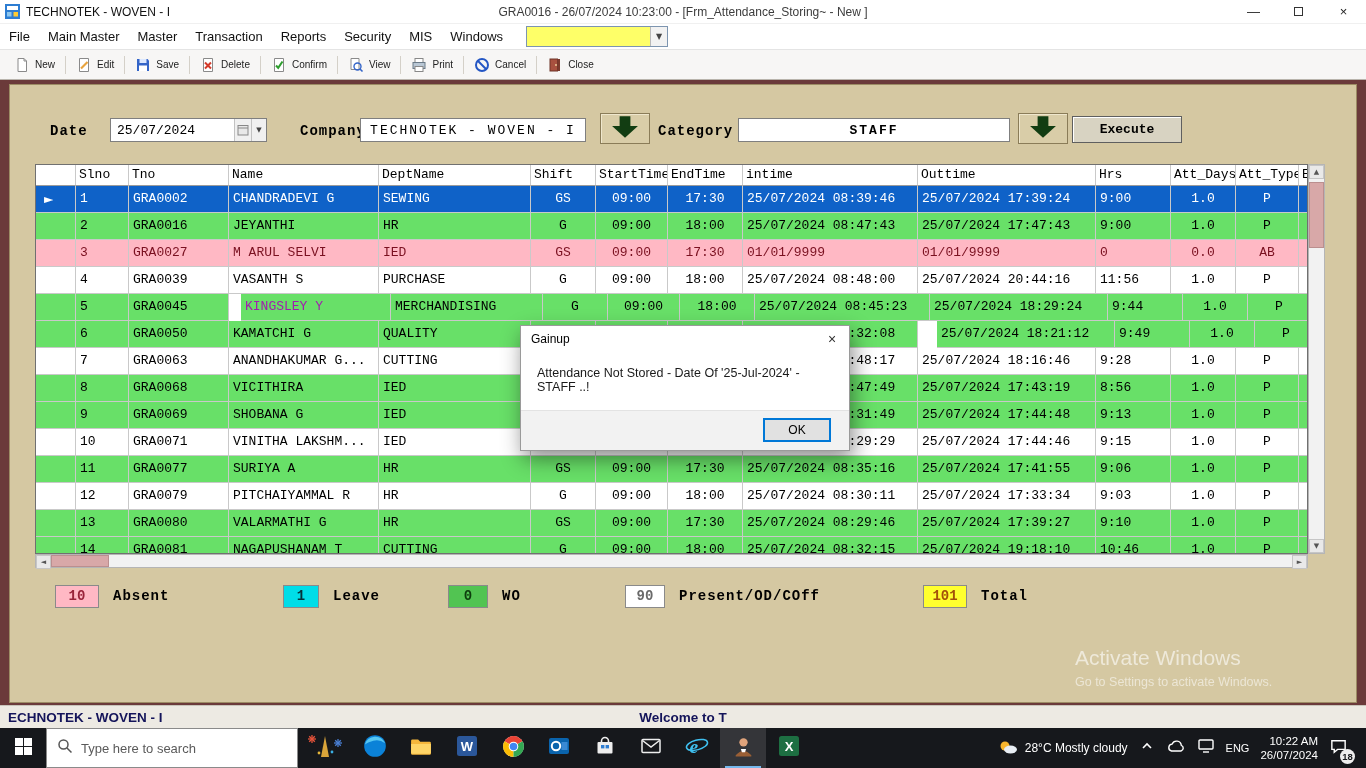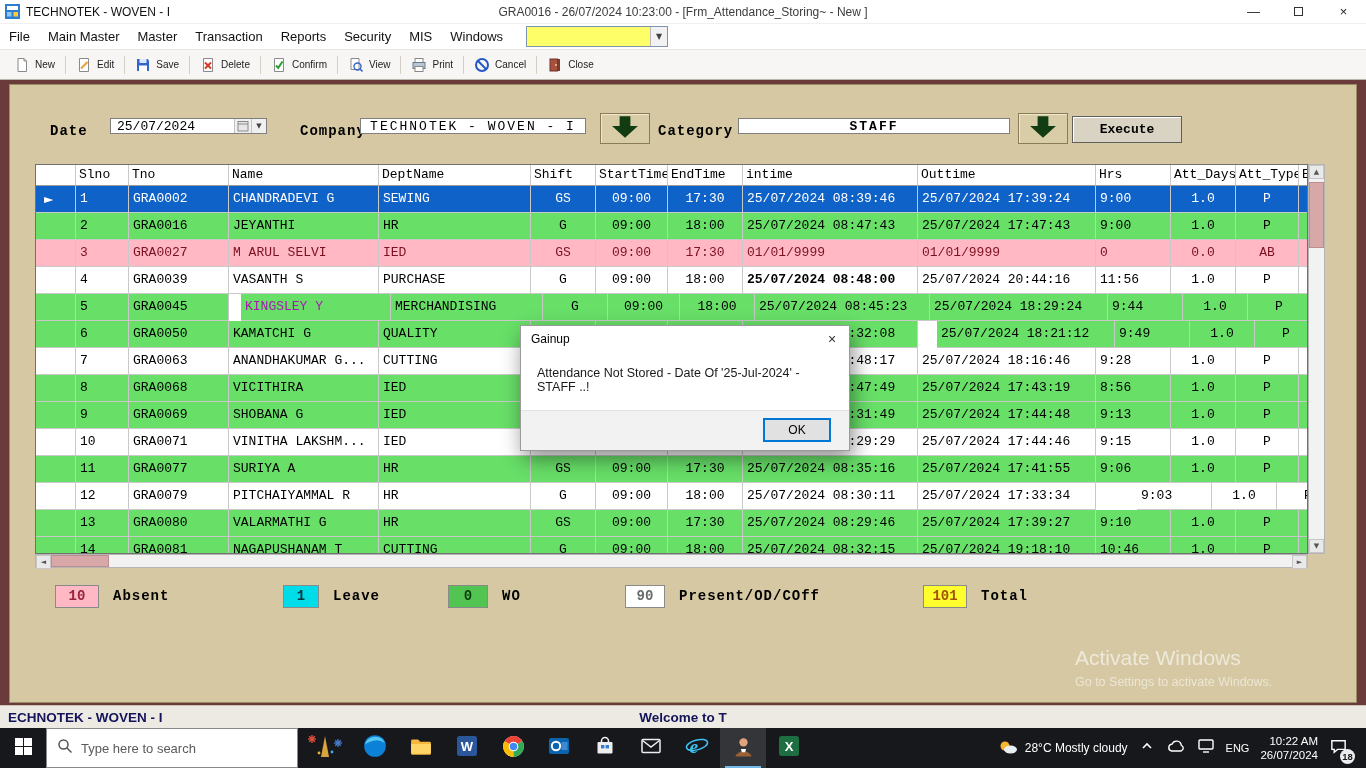--- a/index.html
+++ b/index.html
@@ -29,21 +29,21 @@
   .tbtn{display:flex;align-items:center;padding:0 8px;height:24px;cursor:default}
   .tbtn-ic{display:inline-flex;margin-right:5px}
   .tbtn-lb{font-size:10px;color:#222}
   .tb-sep{width:1px;height:18px;background:#d4d0c8;margin:0 2px}
 
   
   .mdi{position:absolute;top:80px;left:0;width:1366px;height:625px;background:#6b3a3a;padding:4px 9px 2px}
   .form{position:relative;width:100%;height:100%;background:#d5c8a2;border:1px solid #9c8c64}
 
   .flabel{position:absolute;font:bold 14px "Liberation Mono",monospace;color:#000;letter-spacing:1px}
-  .finput{position:absolute;height:16px;background:#fff;border:1px solid #7f7f7f;font:13px "Liberation Mono",monospace;display:flex;align-items:center;overflow:hidden}
+  .finput{position:absolute;height:24px;background:#fff;border:1px solid #7f7f7f;font:13px "Liberation Mono",monospace;display:flex;align-items:center;overflow:hidden}
   .fi-text{padding-left:6px;white-space:nowrap}
   .fi-center{flex:1;text-align:center;letter-spacing:2px;white-space:nowrap}
   .fi-flex{flex:1}
   .fi-cal{width:17px;height:22px;display:flex;align-items:center;justify-content:center;background:#f0f0f0;border-left:1px solid #c2c2c2}
   .fi-dd{width:15px;height:22px;display:flex;align-items:center;justify-content:center;background:#f0f0f0;border-left:1px solid #c2c2c2;font-size:7px;color:#444;font-family:"DejaVu Sans",sans-serif}
   .arrow-btn{position:absolute;top:28px;width:50px;height:31px;background:#d9cda8;border:1px solid #8a7c58;box-shadow:inset 1px 1px 0 #efe7cd;display:flex;align-items:center;justify-content:center;cursor:pointer}
   .exec-btn{position:absolute;left:1062px;top:31px;width:110px;height:27px;background:#d8d3c2;border:1px solid #5f5f5f;box-shadow:inset 1px 1px 0 #fff;font:bold 13px "Liberation Mono",monospace;color:#000;display:flex;align-items:center;justify-content:center;cursor:pointer}
 
   
   .grid{position:absolute;left:25px;top:79px;width:1273px;height:390px;background:#fff;border:1px solid #707070;overflow:hidden}
@@ -356,21 +356,21 @@
             </div>
             <div class="g-row">
               <div class="g-cell g-marker" style="width: 40px; background: rgb(255, 255, 255);"></div>
               <div class="g-cell" style="width: 53px; background: rgb(255, 255, 255); color: rgb(0, 0, 0);">4</div>
               <div class="g-cell" style="width: 100px; background: rgb(255, 255, 255); color: rgb(0, 0, 0);">GRA0039</div>
               <div class="g-cell" style="width: 150px; background: rgb(255, 255, 255); color: rgb(0, 0, 0);">VASANTH S</div>
               <div class="g-cell" style="width: 152px; background: rgb(255, 255, 255); color: rgb(0, 0, 0);">PURCHASE</div>
               <div class="g-cell g-center" style="width: 65px; background: rgb(255, 255, 255); color: rgb(0, 0, 0);">G</div>
               <div class="g-cell g-center" style="width: 72px; background: rgb(255, 255, 255); color: rgb(0, 0, 0);">09:00</div>
               <div class="g-cell g-center" style="width: 75px; background: rgb(255, 255, 255); color: rgb(0, 0, 0);">18:00</div>
-              <div class="g-cell" style="width: 175px; background: rgb(255, 255, 255); color: rgb(0, 0, 0); font-weight: bold;">25/07/2024 08:48:00</div>
+              <div class="g-cell" style="width: 175px; background: rgb(255, 255, 255); color: rgb(0, 0, 0);">25/07/2024 08:48:00</div>
               <div class="g-cell" style="width: 178px; background: rgb(255, 255, 255); color: rgb(0, 0, 0);">25/07/2024 20:44:16</div>
               <div class="g-cell" style="width: 75px; background: rgb(255, 255, 255); color: rgb(0, 0, 0);">11:56</div>
               <div class="g-cell g-center" style="width: 65px; background: rgb(255, 255, 255); color: rgb(0, 0, 0);">1.0</div>
               <div class="g-cell g-center" style="width: 63px; background: rgb(255, 255, 255); color: rgb(0, 0, 0);">P</div>
               <div class="g-cell" style="width: 12px; background: rgb(255, 255, 255);"></div>
             </div>
             <div class="g-row">
               <div class="g-cell g-marker" style="width: 40px; background: rgb(104, 224, 104);"></div>
               <div class="g-cell" style="width: 53px; background: rgb(104, 224, 104); color: rgb(0, 0, 0);">5</div>
               <div class="g-cell" style="width: 100px; background: rgb(104, 224, 104); color: rgb(0, 0, 0);">GRA0045</div>
@@ -486,21 +486,21 @@
               <div class="g-cell g-marker" style="width: 40px; background: rgb(255, 255, 255);"></div>
               <div class="g-cell" style="width: 53px; background: rgb(255, 255, 255); color: rgb(0, 0, 0);">12</div>
               <div class="g-cell" style="width: 100px; background: rgb(255, 255, 255); color: rgb(0, 0, 0);">GRA0079</div>
               <div class="g-cell" style="width: 150px; background: rgb(255, 255, 255); color: rgb(0, 0, 0);">PITCHAIYAMMAL R</div>
               <div class="g-cell" style="width: 152px; background: rgb(255, 255, 255); color: rgb(0, 0, 0);">HR</div>
               <div class="g-cell g-center" style="width: 65px; background: rgb(255, 255, 255); color: rgb(0, 0, 0);">G</div>
               <div class="g-cell g-center" style="width: 72px; background: rgb(255, 255, 255); color: rgb(0, 0, 0);">09:00</div>
               <div class="g-cell g-center" style="width: 75px; background: rgb(255, 255, 255); color: rgb(0, 0, 0);">18:00</div>
               <div class="g-cell" style="width: 175px; background: rgb(255, 255, 255); color: rgb(0, 0, 0);">25/07/2024 08:30:11</div>
               <div class="g-cell" style="width: 178px; background: rgb(255, 255, 255); color: rgb(0, 0, 0);">25/07/2024 17:33:34</div>
-              <div class="g-cell" style="width: 75px; background: rgb(255, 255, 255); color: rgb(0, 0, 0); margin-left: 41px;">9:03</div>
+              <div class="g-cell" style="width: 75px; background: rgb(255, 255, 255); color: rgb(0, 0, 0);">9:03</div>
               <div class="g-cell g-center" style="width: 65px; background: rgb(255, 255, 255); color: rgb(0, 0, 0);">1.0</div>
               <div class="g-cell g-center" style="width: 63px; background: rgb(255, 255, 255); color: rgb(0, 0, 0);">P</div>
               <div class="g-cell" style="width: 12px; background: rgb(255, 255, 255);"></div>
             </div>
             <div class="g-row">
               <div class="g-cell g-marker" style="width: 40px; background: rgb(104, 224, 104);"></div>
               <div class="g-cell" style="width: 53px; background: rgb(104, 224, 104); color: rgb(0, 0, 0);">13</div>
               <div class="g-cell" style="width: 100px; background: rgb(104, 224, 104); color: rgb(0, 0, 0);">GRA0080</div>
               <div class="g-cell" style="width: 150px; background: rgb(104, 224, 104); color: rgb(0, 0, 0);">VALARMATHI G</div>
               <div class="g-cell" style="width: 152px; background: rgb(104, 224, 104); color: rgb(0, 0, 0);">HR</div>

